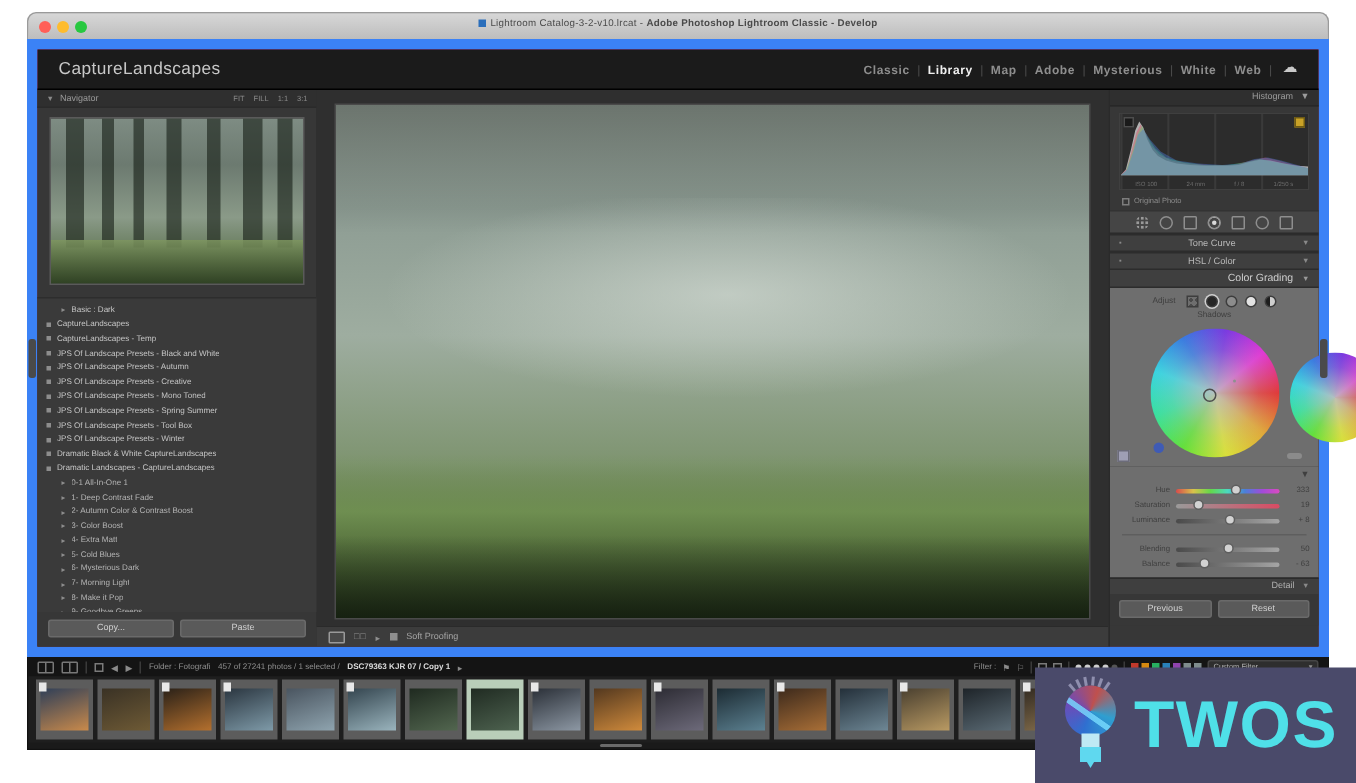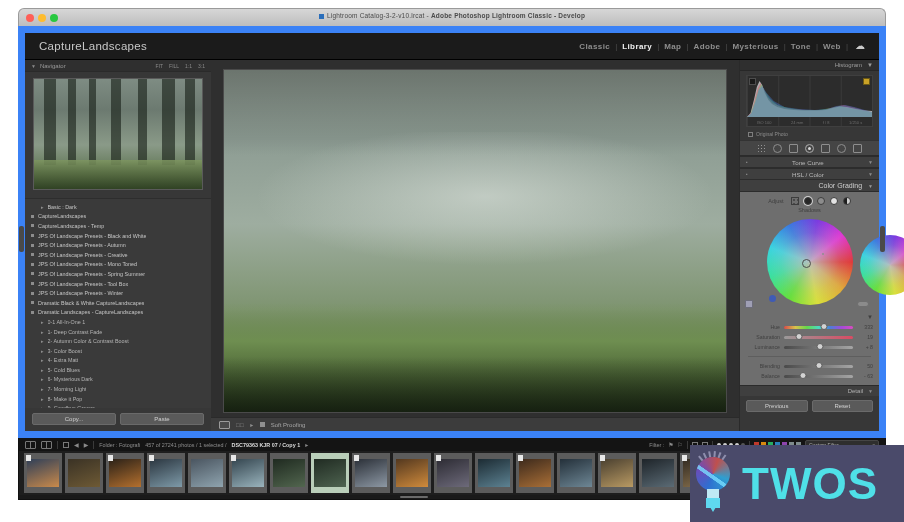--- a/index.html
+++ b/index.html
@@ -232,21 +232,21 @@
      display:flex; align-items:center; justify-content:center; }
   .thumb .img { width: 32px; height: 28px; }
   .thumb.sel { background: #b9ceb9; }
   .thumb .badge { position: absolute; left: 2px; top: 2px; width: 5px; height: 6px; background: #e8e8e8; }
 
   .fs-scroll { height: 4px; background: #1a1a1a; position: relative; flex:none; }
   .fs-scroll .bar { position: absolute; left: 44%; top: 1px; width: 28px; height: 2px; background: #6a6a6a; border-radius:1px;}
 
   
   .twos { position: absolute; right: 0; bottom: 0; width: 214px; height: 77px;
-     background: #4a4a6a; display: flex; align-items: center; gap: 6px; }
+     background: #4a4a6a; display: flex; align-items: center; gap: 6px; padding-left: 14px; }
   .bulb { width: 46px; height: 58px; position: relative; }
   .bulb .glass { position: absolute; left: 6px; top: 2px; width: 34px; height: 34px; border-radius: 50%;
      background: conic-gradient(from 200deg, #2f6fd0, #6d4bb8, #c0504d, #2f9fd0, #2f6fd0); overflow:hidden; }
   .bulb .glass::after { content:''; position:absolute; inset:0;
      background: linear-gradient(35deg, rgba(90,200,255,.85) 0 8%, transparent 9% 40%, rgba(120,220,255,.8) 41% 48%, transparent 49%); }
   .bulb .neck { position:absolute; left: 17px; top: 34px; width: 12px; height: 9px; background: #bfe9f4; }
   .bulb .base { position:absolute; left: 16px; top: 43px; width: 14px; height: 10px; background: #5fd8ef; }
   .bulb .tip { position:absolute; left: 20px; top: 52px; width: 0; height: 0;
      border-left: 3px solid transparent; border-right: 3px solid transparent; border-top: 5px solid #5fd8ef; }
   .bulb .ray { position: absolute; width: 2px; height: 6px; background: #8f8fae; left: 22px; top: -4px;
@@ -277,21 +277,21 @@
         <span class="mi">Classic</span>
         <span class="sep">|</span>
         <span class="mi active">Library</span>
         <span class="sep">|</span>
         <span class="mi">Map</span>
         <span class="sep">|</span>
         <span class="mi">Adobe</span>
         <span class="sep">|</span>
         <span class="mi">Mysterious</span>
         <span class="sep">|</span>
-        <span class="mi">Tone</span>
+        <span class="mi">White</span>
         <span class="sep">|</span>
         <span class="mi">Web</span>
         <span class="sep">|</span>
         <span class="cloud-ico">☁</span>
       </div>
     </div>
 
     <div class="lr-main">
 
       <div class="left-col">

